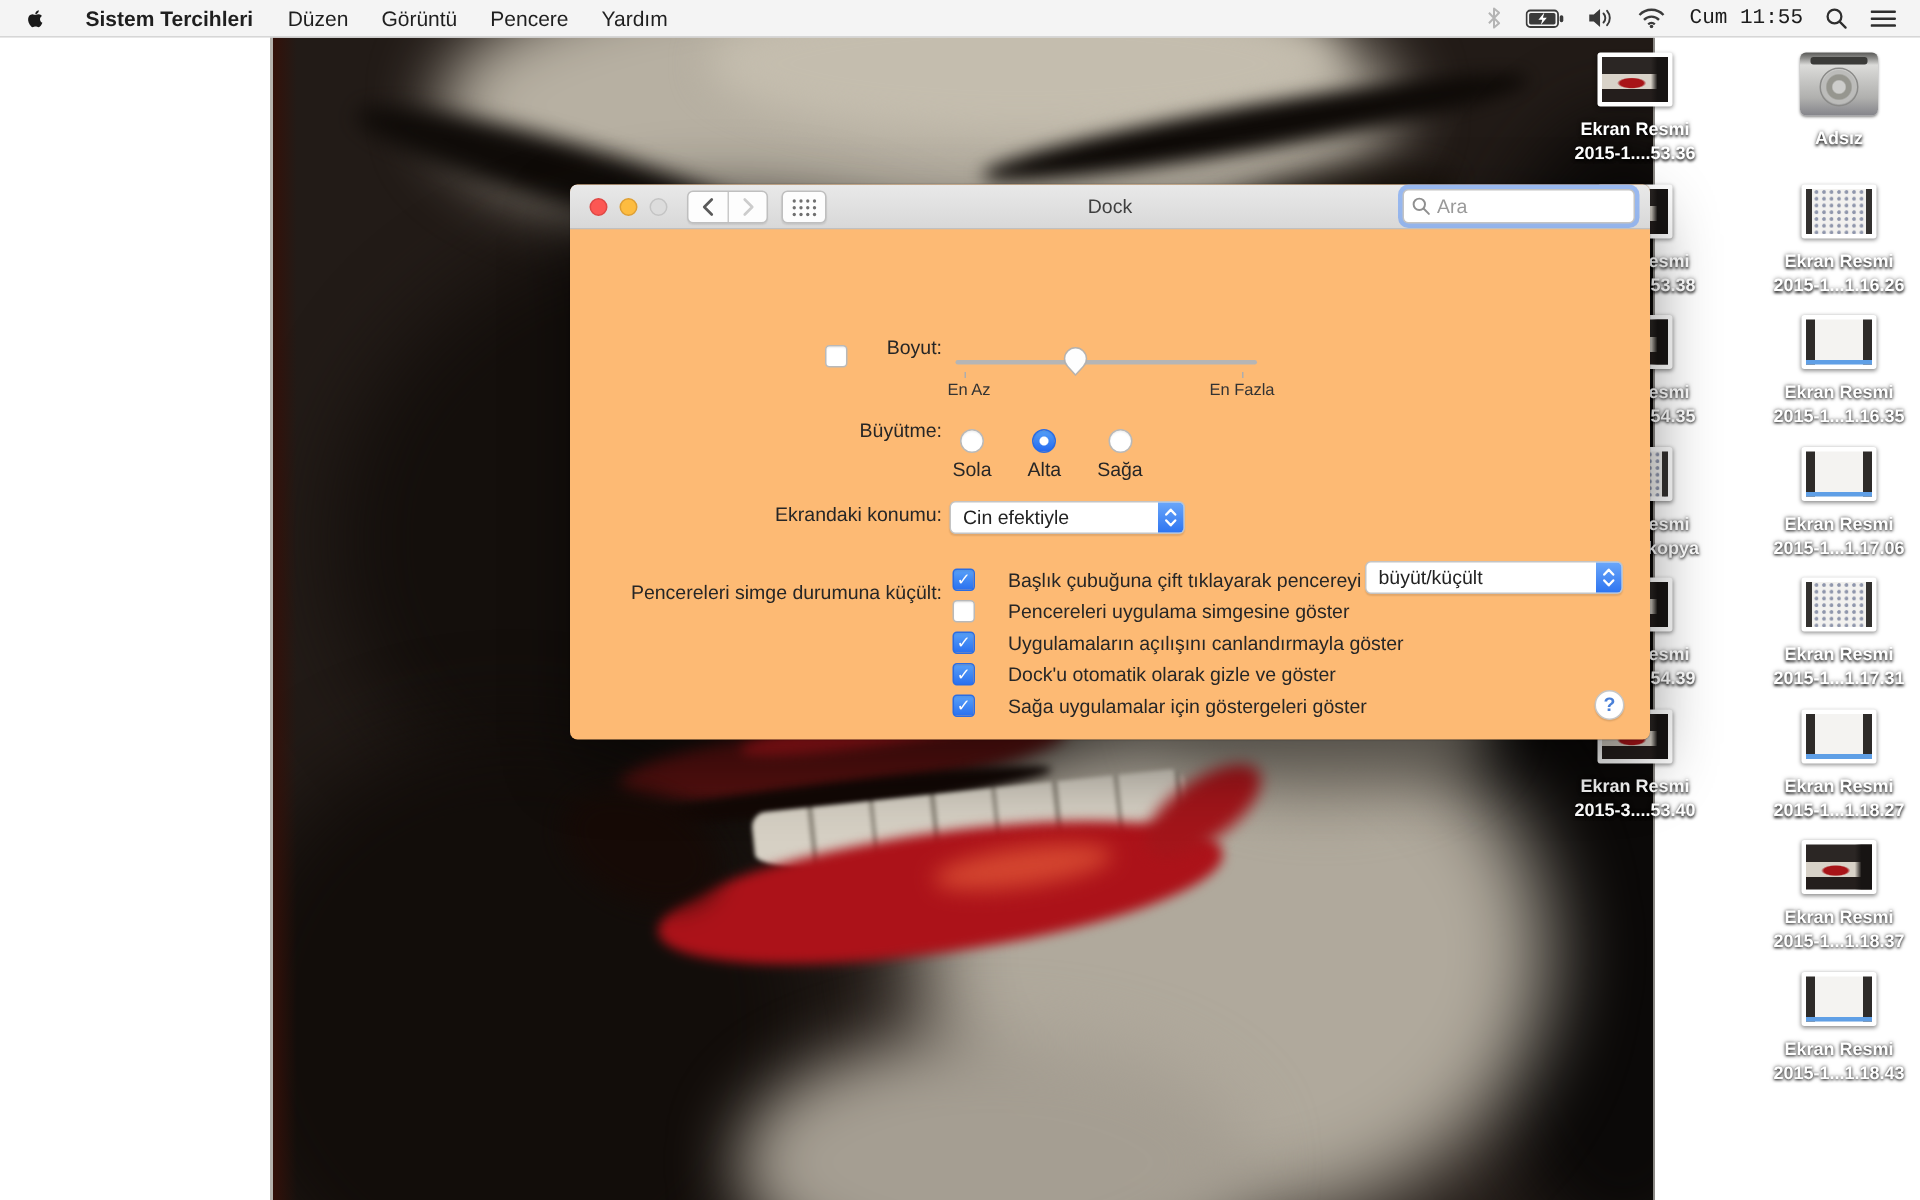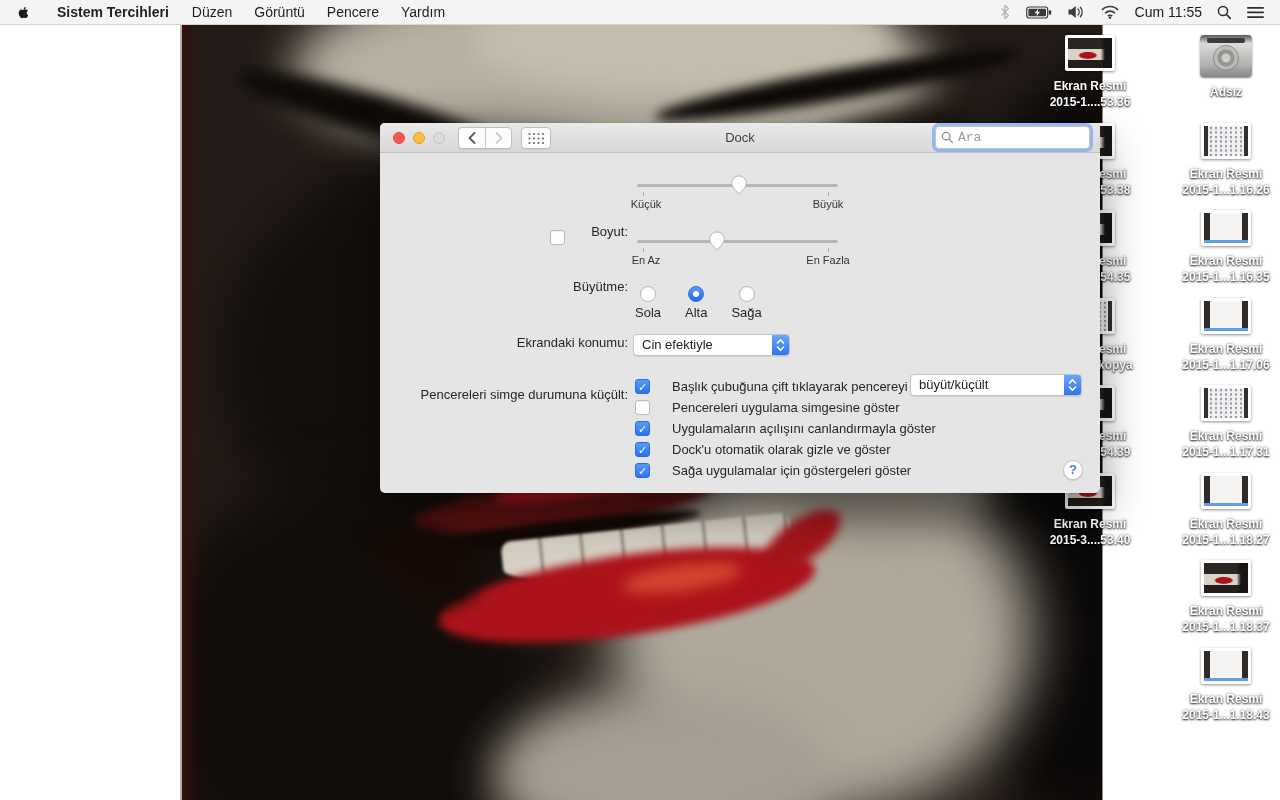--- a/index.html
+++ b/index.html
@@ -8,21 +8,21 @@
 
   
   #menubar { position:absolute; left:0; top:0; width:1280px; height:25px;
     background:#f4f4f4; border-bottom:1px solid #d6d6d6; z-index:10;
     display:flex; align-items:center; font-size:14px; color:#1f1f1f; }
   #menu-left { display:flex; align-items:center; height:100%; }
   .apple-wrap { padding:0 14px 0 16px; display:flex; align-items:center; }
   .mb-item { padding:0 11px; height:100%; display:flex; align-items:center; }
   .mb-item.app-name { font-weight:bold; padding:0 12px; }
   #menu-right { margin-left:auto; display:flex; align-items:center; gap:15px;
-    padding-right:16px; height:100%; }
+    padding-right:16px; height:100%;font-family:Liberation Mono, monospace; }
   .mb-icon { display:flex; align-items:center; }
   #menu-clock { font-size:14px; color:#1c1c1c; }
 
   
   #wallpaper { position:absolute; left:180px; top:25px; width:923px; height:775px;
     background:#221b17; overflow:hidden; z-index:0;
     border-left:2px solid #b5b2ad; border-right:1px solid #8a8883; }
   .blob { position:absolute; border-radius:50%; }
   #wp-maroon { position:absolute; left:0; top:0; bottom:0; width:16px;
     background:linear-gradient(90deg,#331009 0%, rgba(51,16,9,0) 100%); z-index:4; border-radius:0; }
@@ -51,21 +51,21 @@
     transform:translate(-50%,-50%); width:24px; height:24px; border-radius:50%;
     background:radial-gradient(circle,#cdcdcb 0 4px,#96968f 5px 8px,#bcbcba 9px 11px, rgba(0,0,0,0) 12px);
     border:1px solid #8a8a88; }
   .thumb-drive::after { content:''; position:absolute; top:3px; left:7px; right:7px; height:5px;
     background:#3b3b39; border-radius:2px; }
   .desk-label { margin-top:7px; font-size:12px; font-weight:bold; color:#ffffff;
     line-height:16px; text-shadow:0 1px 2px rgba(0,0,0,.85), 0 0 3px rgba(0,0,0,.5); }
 
   
   #dock-window { position:absolute; left:380px; top:123px; width:720px; height:370px;
-    background:#e5e5e5; border-radius:5px; z-index:5;
+    background:#fdba74; border-radius:5px; z-index:5;
     box-shadow:0 18px 45px rgba(0,0,0,.45), 0 0 1px rgba(0,0,0,.4);
     font-size:13px; color:#262626; }
   #titlebar { position:absolute; left:0; top:0; right:0; height:30px;
     background:linear-gradient(180deg,#e9e9e9,#d8d8d8);
     border-bottom:1px solid #c0c0c0; border-radius:5px 5px 0 0; }
   .traffic { position:absolute; top:9px; width:12px; height:12px; border-radius:50%; }
   #tl-close { left:13px; background:#fc5753; border:1px solid #df4744; }
   #tl-min   { left:33px; background:#fdbc40; border:1px solid #de9f34; }
   #tl-zoom  { left:53px; background:#dcdcdc; border:1px solid #c4c4c4; }
   #nav-group { position:absolute; left:78px; top:4px; height:22px; display:flex;
@@ -74,21 +74,21 @@
   .nav-btn { width:26px; display:flex; align-items:center; justify-content:center; }
   #nav-fwd { border-left:1px solid #c9c9c9; }
   #showall-btn { position:absolute; left:141px; top:4px; width:30px; height:22px;
     background:#fdfdfd; border:1px solid #bfbfbf; border-radius:4px;
     display:flex; align-items:center; justify-content:center; box-shadow:0 1px 1px rgba(0,0,0,.08); }
   #win-title { position:absolute; left:0; right:0; top:7px; text-align:center;
     font-size:13px; color:#3f3f3f; }
   #search-wrap { position:absolute; left:555px; top:3px; width:155px; height:23px; }
   #search-input { width:100%; height:100%; border:1px solid #c3c3c3; border-radius:4px;
     background:#ffffff; padding:0 6px 0 22px; font-size:13px; color:#333;
-    font-family:Liberation Mono, monospace; outline:none;
+    font-family:Liberation Sans, sans-serif; outline:none;
     box-shadow:0 0 0 3px rgba(110,160,245,.65); }
   #search-input::placeholder { color:#9a9a9a; }
   #search-mag { position:absolute; left:6px; top:5px; }
 
   
   .form-label { position:absolute; right:472px; text-align:right; white-space:nowrap;margin-top:48px; }
   .slider-block { position:absolute; left:257px; width:201px; height:40px; }
   .track { position:absolute; left:0; right:0; top:7px; height:3px;
     background:#b5b5b5; border-radius:2px; }
   .sl-thumb { position:absolute; top:-2px; transform:translateX(-50%); }
@@ -324,32 +324,20 @@
     <div id="search-wrap">
       <input id="search-input" type="text" placeholder="Ara" style="">
       <svg id="search-mag" width="13" height="13" viewBox="0 0 13 13">
         <circle cx="5.2" cy="5.2" r="3.8" fill="none" stroke="#8f8f8f" stroke-width="1.3"></circle>
         <line x1="8.2" y1="8.2" x2="11.6" y2="11.6" stroke="#8f8f8f" stroke-width="1.3" stroke-linecap="round"></line>
       </svg>
     </div>
   </div>
 
   <div class="form-label" style="top:53px;">Boyut:</div>
-  <div class="slider-block" style="top:54px;">
-    <div class="track"></div>
-    <div class="sl-thumb" id="size-thumb" style="left: 50.5%;">
-      <svg width="17" height="20" viewBox="0 0 17 20">
-          <path d="M8.5 19 L3.2 13.2 A7.3 7.3 0 1 1 13.8 13.2 Z" fill="#fefefe" stroke="#aeaeae" stroke-width="1" stroke-opacity="0.9"></path>
-        </svg>
-    </div>
-    <div class="tick" style="left:6px;"></div>
-    <div class="tick" style="left:191px;"></div>
-    <div class="tick-label" style="left:9px;">Küçük</div>
-    <div class="tick-label" style="left:191px;">Büyük</div>
-  </div>
 
   <div class="checkbox" id="mag-checkbox"></div>
   <div class="form-label" style="top:108px;">Büyütme:</div>
   <div class="slider-block" style="top:110px;">
     <div class="track"></div>
     <div class="sl-thumb" id="mag-thumb" style="left: 40%;">
       <svg width="17" height="20" viewBox="0 0 17 20">
           <path d="M8.5 19 L3.2 13.2 A7.3 7.3 0 1 1 13.8 13.2 Z" fill="#fefefe" stroke="#aeaeae" stroke-width="1" stroke-opacity="0.9"></path>
         </svg>
     </div>

